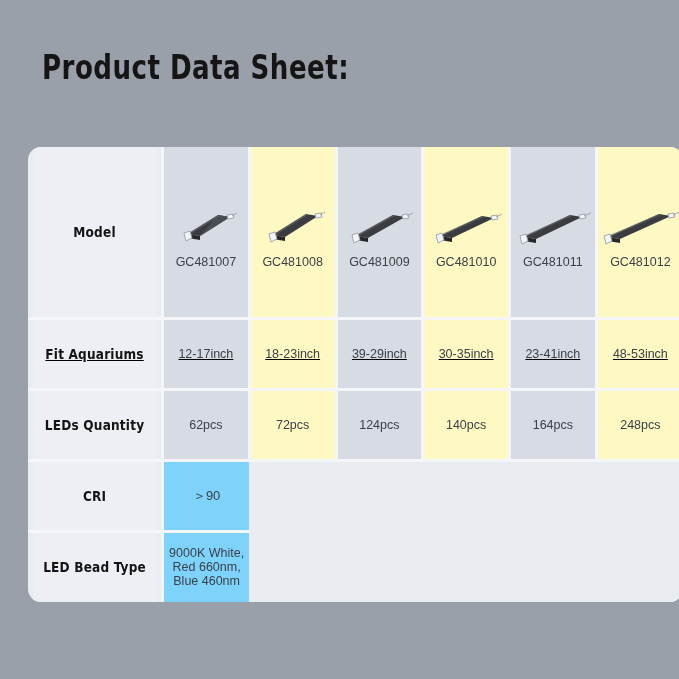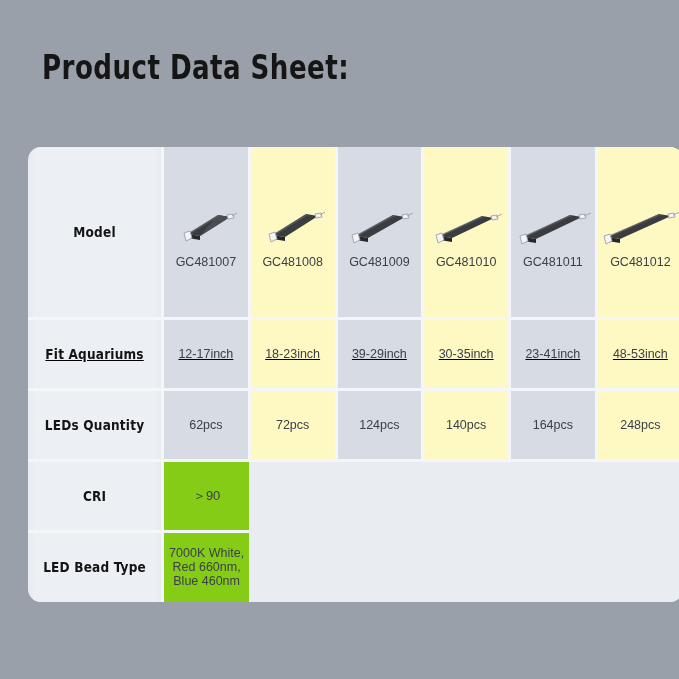--- a/index.html
+++ b/index.html
@@ -74,21 +74,21 @@
 
   .data-cell {
     font-size: 12.5px;
     color: #3c4048;
     background: #d7dbe3;
   }
   .data-cell.alt {
     background: #fef9c3;
   }
   .span-cell {
-    background: #84cc16;
+    background: #7dd3fc;
     font-size: 12.5px;
     color: #3c4048;
   }
   .cri-value {
     font-size: 13px;
   }
 
   .model-row .data-cell {
     padding-top: 7px;
   }
@@ -255,18 +255,18 @@
 
 
     <div class="row" style="height: 48px;">
       <div class="cell label-cell">CRI</div>
       <div class="cell span-cell cri-value" style="border-right: none; width: auto;">＞90</div>
 
     </div>
 
     <div class="row" style="height: 48px;">
       <div class="cell label-cell">LED Bead Type</div>
-      <div class="cell span-cell" style="border-right: none; width: auto;">7000K White, Red 660nm, Blue 460nm</div>
+      <div class="cell span-cell" style="border-right: none; width: auto;">9000K White, Red 660nm, Blue 460nm</div>
     </div>
 
 
   </div>
 </div>
 
 </body></html>

